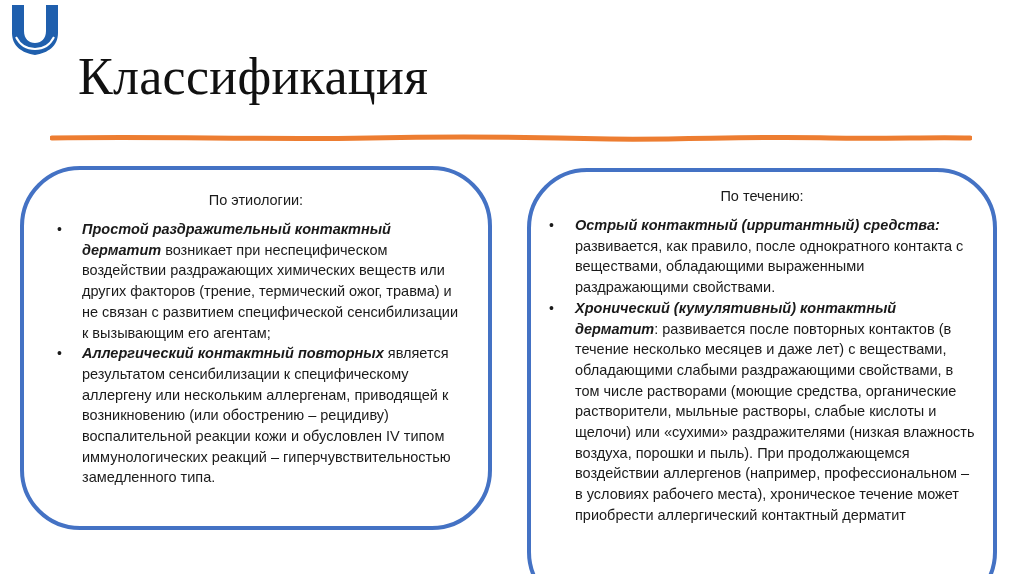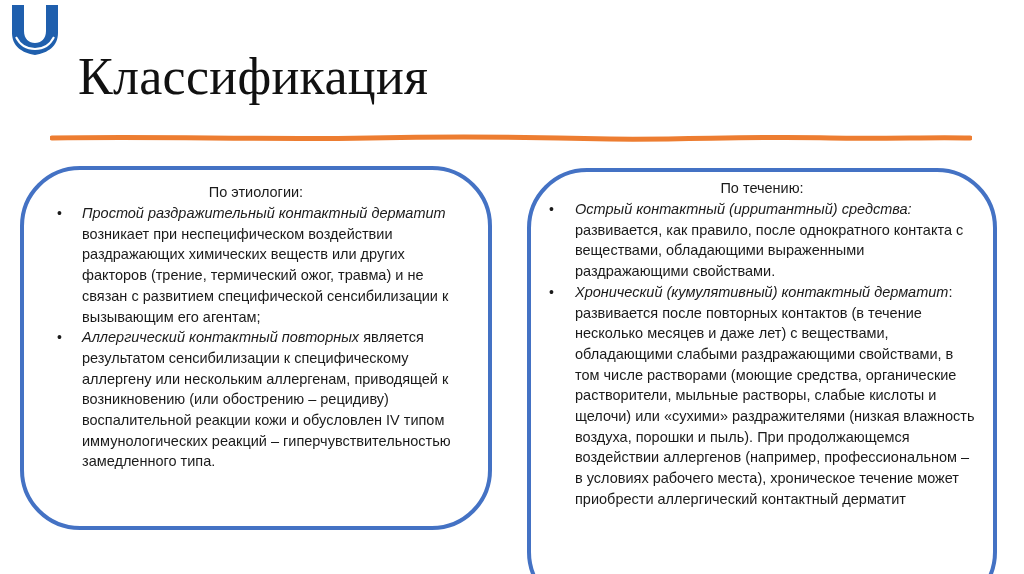--- a/index.html
+++ b/index.html
@@ -5,31 +5,31 @@
   html, body { margin: 0; padding: 0; }
   body { width: 1024px; height: 574px; background: #ffffff; position: relative; overflow: hidden;
          font-family: "Liberation Sans", "DejaVu Sans", sans-serif; color: #1a1a1a; }
   .logo { position: absolute; left: 10px; top: 3px; width: 50px; height: 52px; }
   .title { position: absolute; left: 78px; top: 48px; margin: 0; font-family: "Liberation Serif", "DejaVu Serif", serif;
            font-weight: normal; font-size: 52px; color: #111; letter-spacing: 0.3px; line-height: 1.1; text-align: right; }
   .divider { position: absolute; left: 50px; top: 131px; width: 922px; height: 14px; }
   .box { position: absolute; border: 4px solid #4472C4; border-radius: 60px; box-sizing: border-box; background: #fff; }
   .box-left { left: 20px; top: 166px; width: 472px; height: 364px; }
   .box-right { left: 527px; top: 168px; width: 470px; height: 444px; }
-  .box-heading { text-align: center; font-size: 14.5px; line-height: 21px; margin: 0; font-weight: normal; }
+  .box-heading { text-align: center; font-size: 14.5px; line-height: 21px; margin: 8px; font-weight: normal; }
   .box-left .box-heading { padding-top: 12px; }
   .box-right .box-heading { padding-top: 6px; }
   ul { list-style: none; margin: 0; padding: 0; }
   li { position: relative; font-size: 14.5px; line-height: 20.7px; }
   .box-left li { padding-left: 58px; padding-right: 26px; }
   .box-right li { padding-left: 44px; padding-right: 14px; }
   .bullet { position: absolute; top: 0; font-size: 14px; }
   .box-left .bullet { left: 33px; }
   .box-right .bullet { left: 18px; }
-  .term { font-style: italic; font-weight: normal; }
+  .term { font-style: italic; font-weight: bold; }
 </style>
 </head>
 <body>
 
 <div class="logo">
   <svg width="50" height="52" viewBox="0 0 50 52">
     <path d="M2 2 H14 V28 C14 36 19 40 25 40 C31 40 36 36 36 28 V2 H48 V30 C48 43 38 50 25 52 C12 50 2 43 2 30 Z" fill="#1F5FAD"></path>
     <path d="M18 2 H22 V28 C22 31 23 33 25 33 C27 33 28 31 28 28 V2 H32 V29 C32 33 29 36 25 36 C21 36 18 33 18 29 Z" fill="#ffffff"></path>
     <path d="M6 34 C10 42 17 46 25 46 C33 46 40 42 44 34" stroke="#ffffff" stroke-width="2" fill="none"></path>
   </svg>

